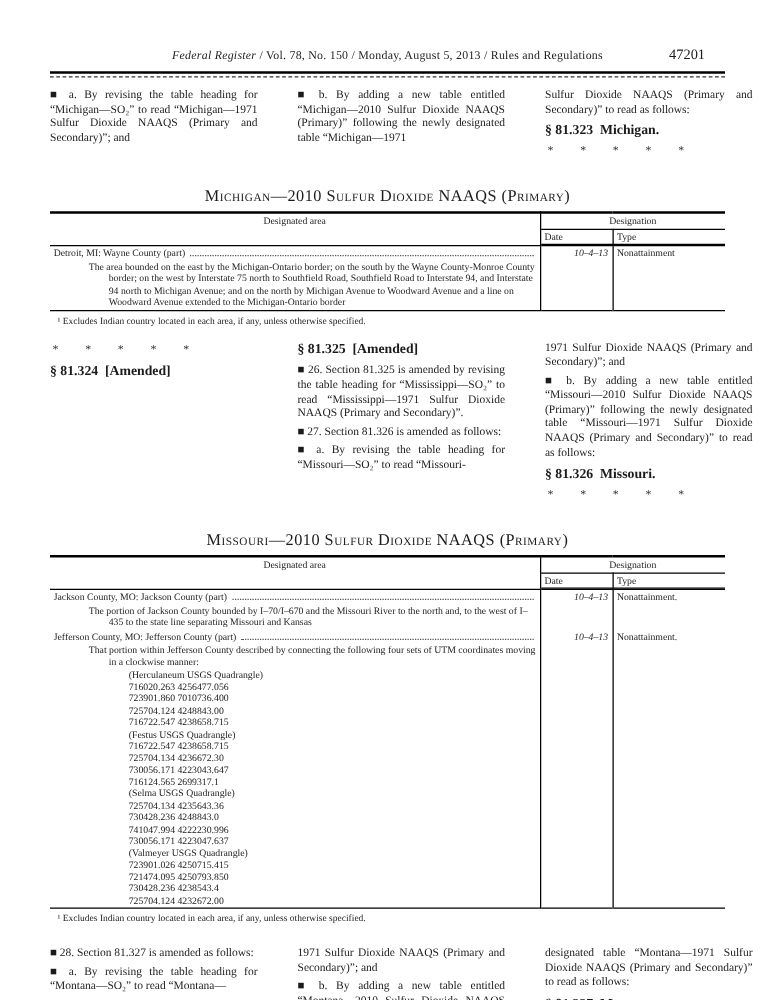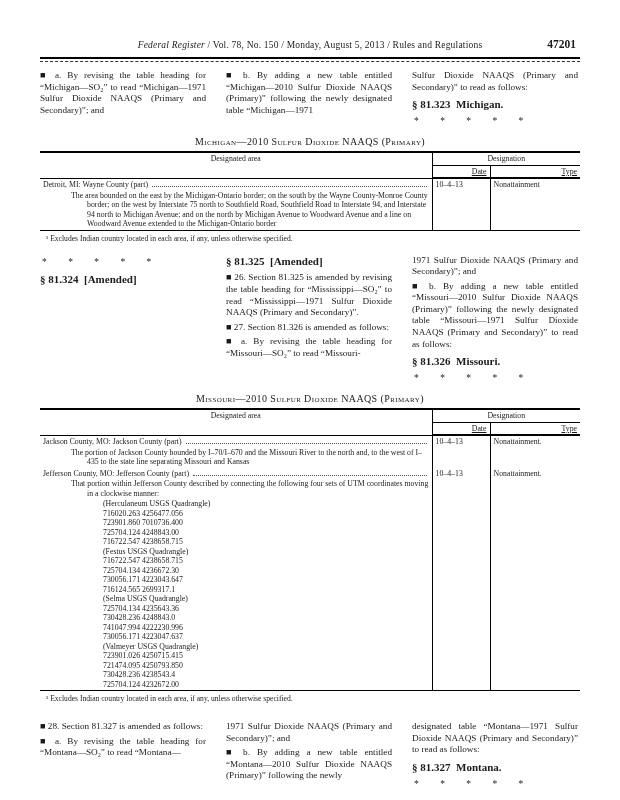--- a/index.html
+++ b/index.html
@@ -8,46 +8,46 @@
     font-family:"Liberation Serif","DejaVu Serif",serif;
     color:#1b1b1b;
     -webkit-font-smoothing:antialiased;
   }
   .page { position:relative; width:620px; height:800px; background:#fff; box-sizing:border-box; padding:40px 40px 0 40px; }
 
   
   .running-head { position:relative; height:14px; margin-bottom:3px; }
   .journal-line { text-align:center; font-size:9.5px; letter-spacing:0.2px; white-space:nowrap; }
   .journal-line .it { font-style:italic; }
-  .page-number { position:absolute; right:4px; top:-2px; font-weight:bold; font-size:11.5px; }
+  .page-number { position:absolute; right:16px; top:-2px; font-weight:normal; font-size:11.5px; }
   .head-rule { border-top:2.5px solid #000; margin-bottom:2px; }
   .head-rule2 { border-top:1px dashed #333; margin-bottom:8px; }
 
   
-  .cols { display:flex; gap:20px; }
+  .cols { display:flex; gap:32px; }
   .col { width:166px; flex:0 0 166px; font-size:9.2px; line-height:1.26; text-align:justify; }
   .col p { margin:0 0 3px 0; }
   .col .sec-head { font-weight:bold; white-space:pre-wrap; margin:5px 0 4px 0; font-size:11px; }
   .col .stars { white-space:pre-wrap; margin:2px 0 4px 2px; font-size:9.5px; }
 
   
-  .fr-table-title { text-align:center; font-variant:small-caps; font-size:10px; letter-spacing:0.4px; margin:4px 0 4px 0; }
+  .fr-table-title { text-align:center; font-variant:small-caps; font-size:13px; letter-spacing:0.4px; margin:17px 0 4px 0; }
   .fr-table { width:540px; border-collapse:collapse; table-layout:fixed; font-size:7.8px; line-height:1.22;
               border-top:2.2px solid #000; border-bottom:1.6px solid #000; }
   .fr-table th, .fr-table td { padding:1px 3px; vertical-align:top; font-weight:normal; }
   .col-area  { width:392px; }
   .col-date  { width:58px; }
   .col-type  { width:90px; }
   .th-area { text-align:center; vertical-align:middle; border-right:1px solid #000; }
   .th-designation { text-align:center; border-bottom:1px solid #000;margin-left:21px; }
-  .th-sub { text-align:right;text-decoration:underline; }
+  .th-sub { text-align:left; }
   .th-date { border-right:1px solid #000; }
   .hdr-bottom { border-bottom:1.4px solid #000; }
   .td-area { border-right:1px solid #000; padding-left:4px; }
-  .td-date { border-right:1px solid #000; text-align:left; }
+  .td-date { border-right:1px solid #000; text-align:right;font-style:italic; }
   .td-type { text-align:left; padding-left:5px; }
   .area-line { display:flex; align-items:baseline; }
   .leader { flex:1 1 auto; border-bottom:1px dotted #555; margin:0 2px 2px 4px; min-width:10px; }
   .desc { margin-left:44px; text-indent:-16px; margin-top:1px; }
   .coord-block { margin-top:1px; }
   .coord-line { margin-left:60px; }
   .fr-footnote { font-size:7.6px; margin:3px 0 0 6px; } .gap-md { height:12px; } .gap-lg { height:18px; }
 </style>
 </head>
 <body>

